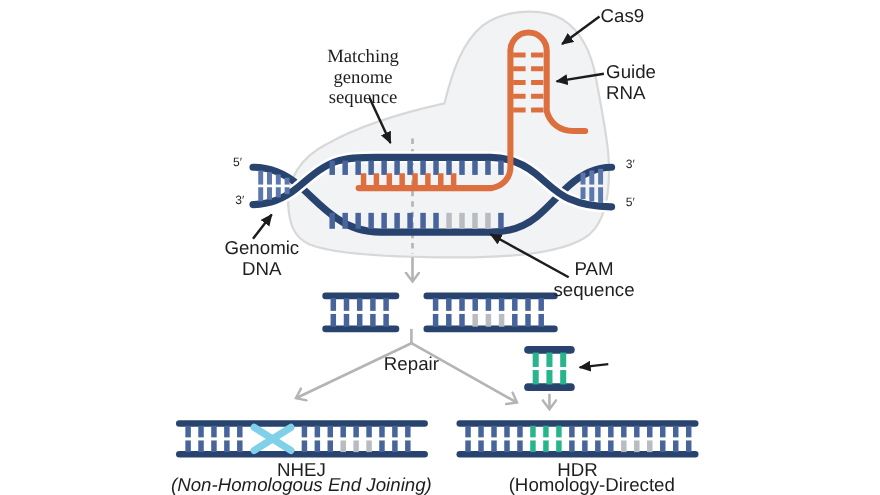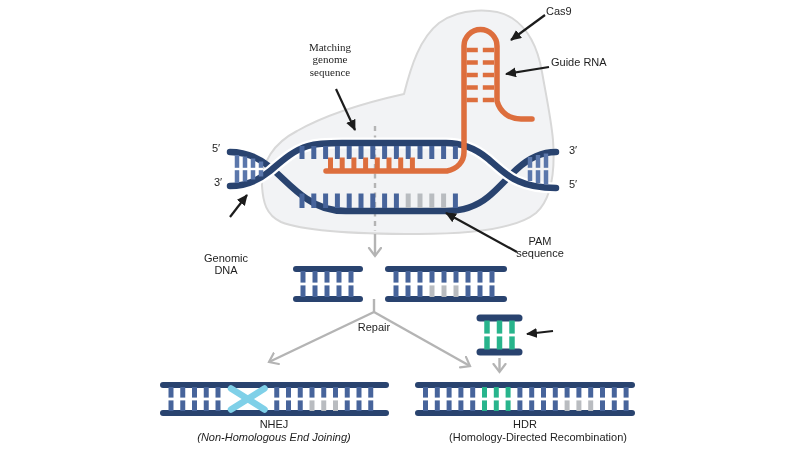--- a/index.html
+++ b/index.html
@@ -4,21 +4,21 @@
 <style>
   :root{
     --navy:#29436f; --tooth:#47649b; --rung:#5b77ab; --orange:#dd6e3d;
     --graytooth:#b9bcc0; --cyan:#7fd0e8; --green:#28b48c;
     --blobfill:#f2f3f5; --blobstroke:#d8d8d8; --arrow:#b4b4b4; --text:#1e1e1e;
   }
   html,body{margin:0;padding:0;background:#fff;}
   #stage{position:relative;width:800px;height:450px;overflow:hidden;
          font-family:"Liberation Sans",sans-serif;background:#fff;}
   #stage svg{position:absolute;left:0;top:0;}
-  .lbl{position:absolute;font-size:11px;line-height:1.13;color:var(--text);
+  .lbl{position:absolute;font-size:17px;line-height:1.13;color:var(--text);
        white-space:pre-line;text-align:center;}
   .lbl.left{text-align:left;}
   .prime{font-size:11px;}
 </style>
 </head>
 <body>
 
 <div id="stage">
 
   <svg width="800" height="450" viewBox="0 0 800 450">
@@ -271,21 +271,21 @@
 
   <div class="lbl" style="left:278px;top:41px;width:104px;font-family:Liberation Serif, serif;">Matching
 genome
 sequence</div>
   <div class="lbl left" style="left:546px;top:5px;width:60px;">Cas9</div>
   <div class="lbl left" style="left:551px;top:56px;width:80px;">Guide RNA</div>
   <div class="lbl prime" style="left:206px;top:142px;width:20px;">5′</div>
   <div class="lbl prime" style="left:208px;top:176px;width:20px;">3′</div>
   <div class="lbl prime" style="left:563px;top:144px;width:20px;">3′</div>
   <div class="lbl prime" style="left:563px;top:178px;width:20px;">5′</div>
-  <div class="lbl" style="left:186px;top:216px;width:80px;margin-top:36px;">Genomic
+  <div class="lbl" style="left:198px;top:216px;width:80px;">Genomic
 DNA</div>
   <div class="lbl" style="left:498px;top:235px;width:84px;">PAM
 sequence</div>
   <div class="lbl" style="left:336px;top:321px;width:76px;">Repair</div>
   <div class="lbl" style="left:214px;top:418px;width:120px;">NHEJ</div>
   <div class="lbl" style="left:154px;top:431px;width:240px;font-style:italic;">(Non-Homologous End Joining)</div>
   <div class="lbl" style="left:465px;top:418px;width:120px;">HDR</div>
   <div class="lbl" style="left:420px;top:431px;width:236px;">(Homology-Directed Recombination)</div>
 </div>
 

